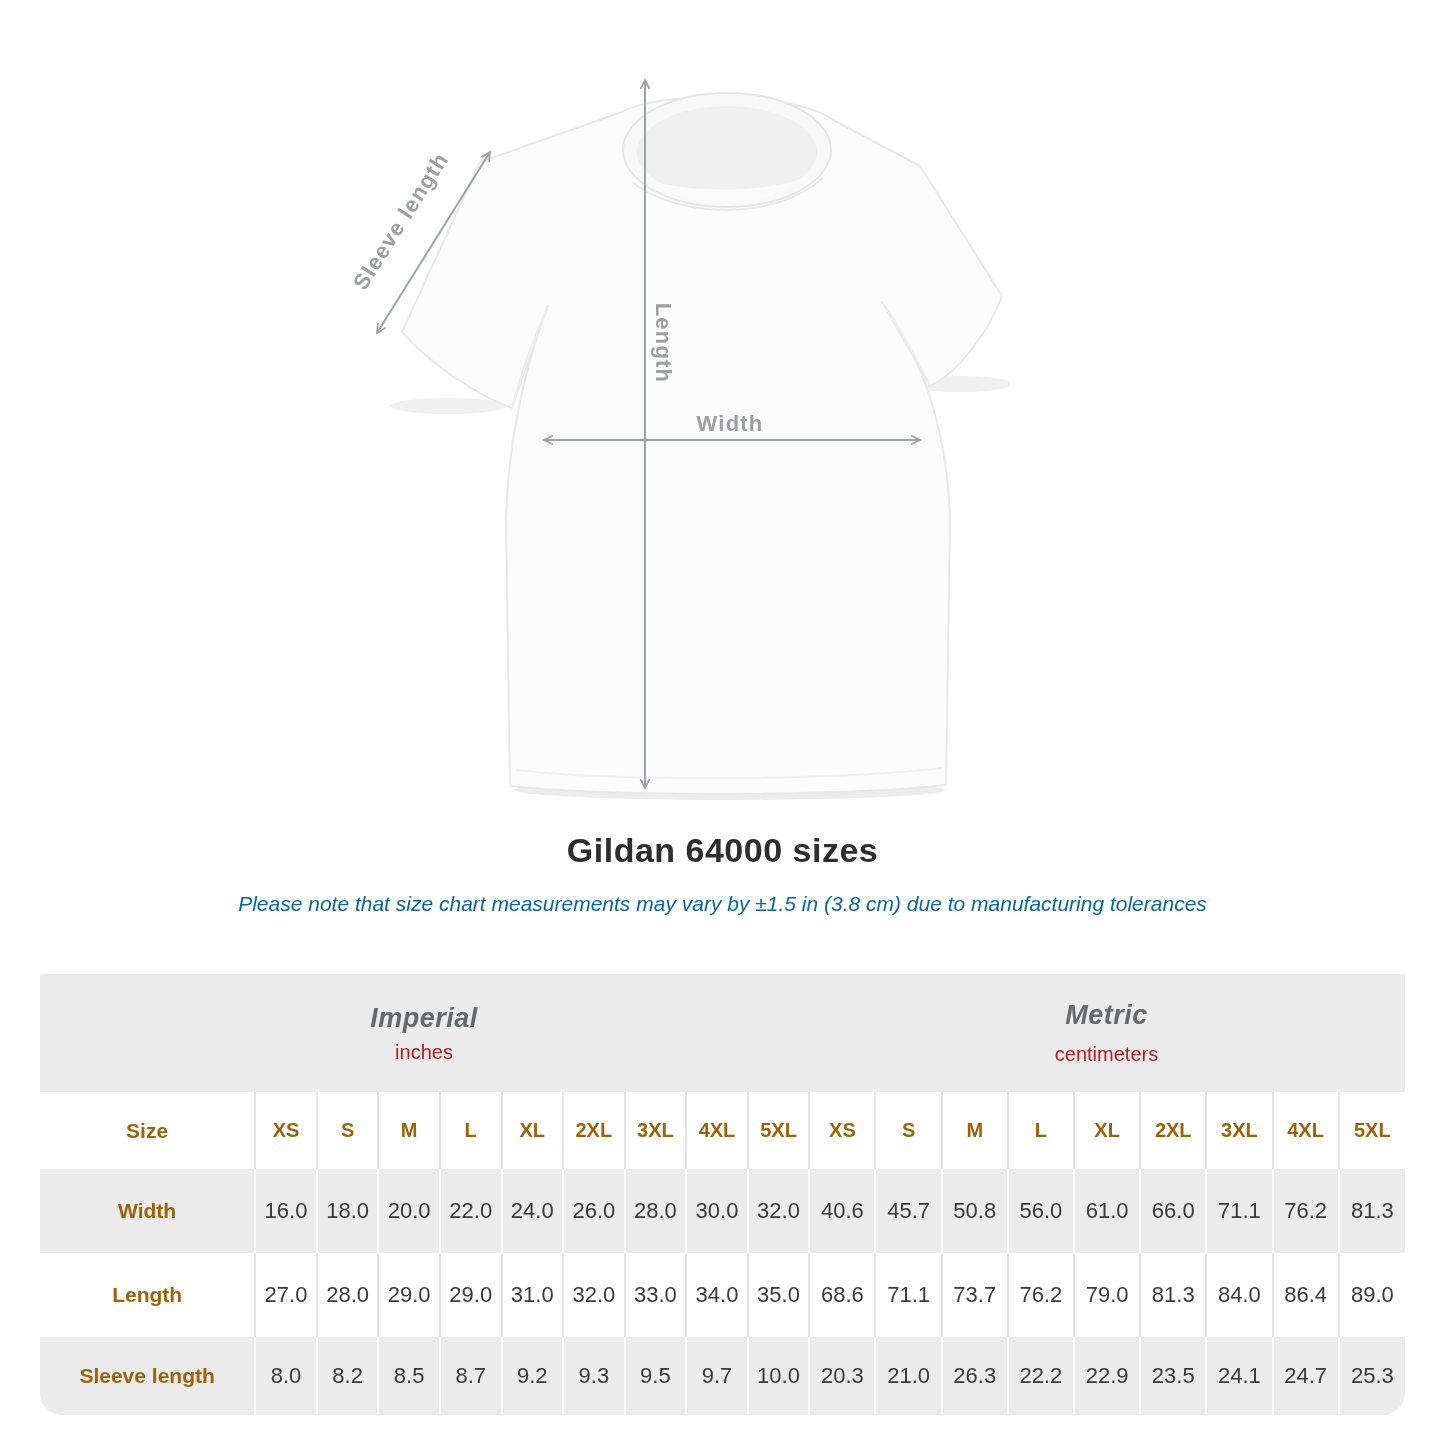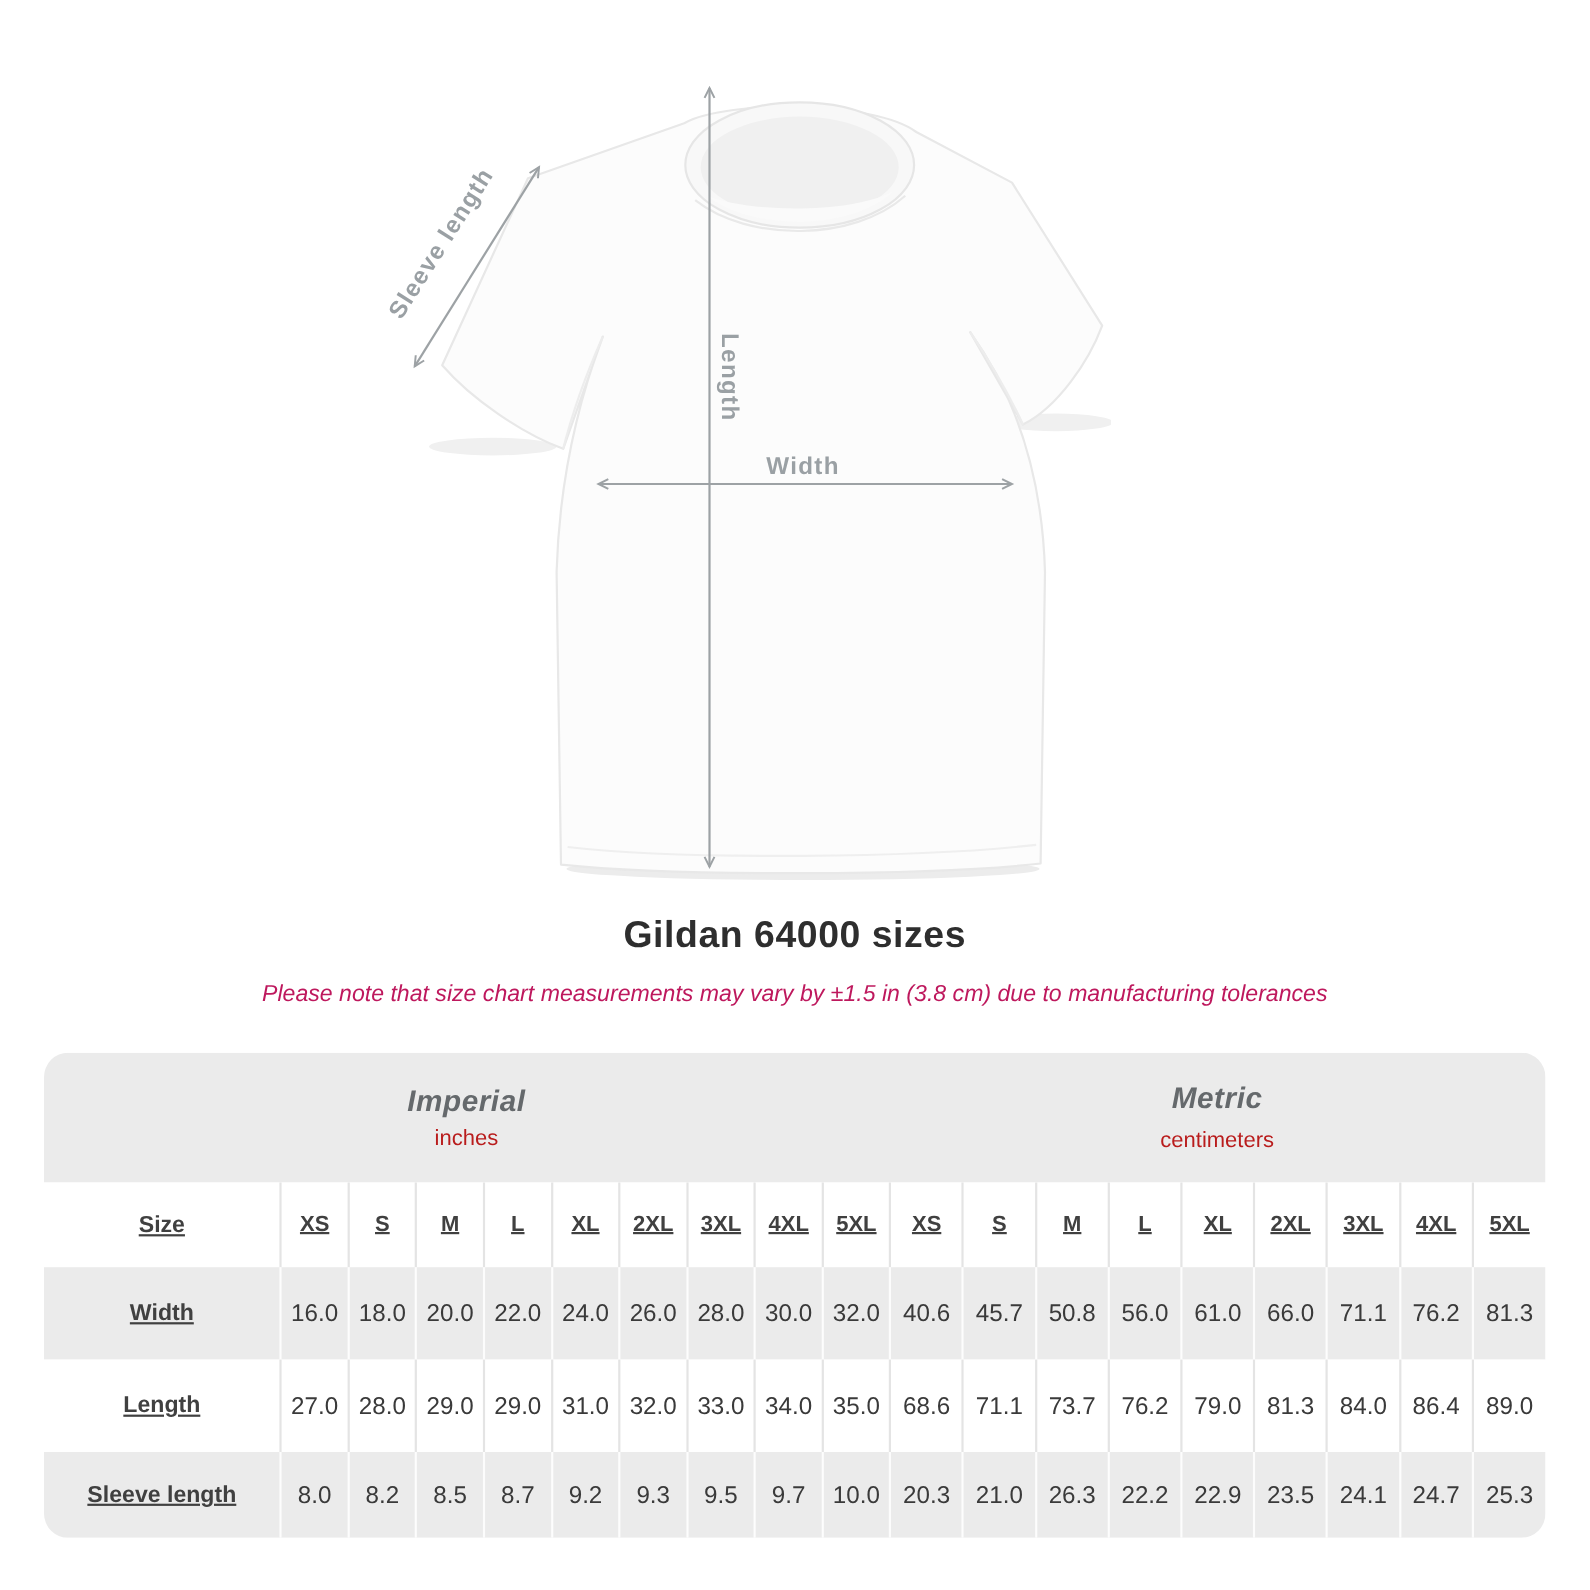--- a/index.html
+++ b/index.html
@@ -7,44 +7,44 @@
     position:relative;width:1445px;height:1445px;background:#ffffff;overflow:hidden;
     font-family:"Liberation Sans", sans-serif;
   }
   .shirt-svg{position:absolute;left:350px;top:60px;width:660px;height:745px;}
   .title{
     position:absolute;left:0;top:831px;width:100%;margin:0;text-align:center;
     font-size:34px;font-weight:bold;color:#2e2e2e;letter-spacing:.5px;
   }
   .subtitle{
     position:absolute;left:0;top:892px;width:100%;margin:0;text-align:center;
-    font-size:21px;font-style:italic;color:#be185d;
+    font-size:21px;font-style:italic;color:#0369a1;
   }
   .table-wrap{
     position:absolute;left:40px;top:957px;width:1365px;border-radius:22px;overflow:hidden;
     background:#ffffff;
   }
-  .band{height:118px;background:#ebebeb;display:flex;}
+  .band{height:118px;background:#ebebeb;display:flex;margin-top:17px;}
   .band-half{display:flex;flex-direction:column;align-items:center;justify-content:center;gap:7px;}
   .band-half.imperial{width:768px;}
   .band-half.metric{flex:1;gap:12px;}
   .band-name{font-size:27px;font-weight:bold;font-style:italic;color:#65696c;letter-spacing:.5px;}
   .band-unit{font-size:20px;color:#b91c1c;}
   table.sizes{border-collapse:collapse;table-layout:fixed;width:1365px;}
   table.sizes tr{height:84px;}
   table.sizes tr.size-row{height:77px;}
   table.sizes tr:last-child{height:78px;}
   table.sizes tr.plain, table.sizes tr.size-row{background:#ffffff;--line:#e4e4e4;--sec:#ececec;}
   table.sizes tr.alt{background:#ebebeb;--line:rgba(255,255,255,.85);--sec:rgba(255,255,255,.95);}
   table.sizes th, table.sizes td{
     text-align:center;vertical-align:middle;padding:0;
   }
   table.sizes tr > *:not(:first-child){border-left:2px solid var(--line);}
   table.sizes .sec{border-left-width:5px;border-left-color:var(--sec);}
-  table.sizes th{color:#404040;font-weight:bold;font-size:20px;text-decoration:underline;}
+  table.sizes th{color:#a16207;font-weight:bold;font-size:20px;}
   table.sizes th.row-head{font-size:21px;}
   table.sizes td{color:#3a3a3a;font-size:22px;font-weight:normal;margin-left:23px;}
 </style>
 </head>
 <body>
 
 <div class="canvas">
 
   <svg class="shirt-svg" viewBox="0 0 660 745">
     <defs>

